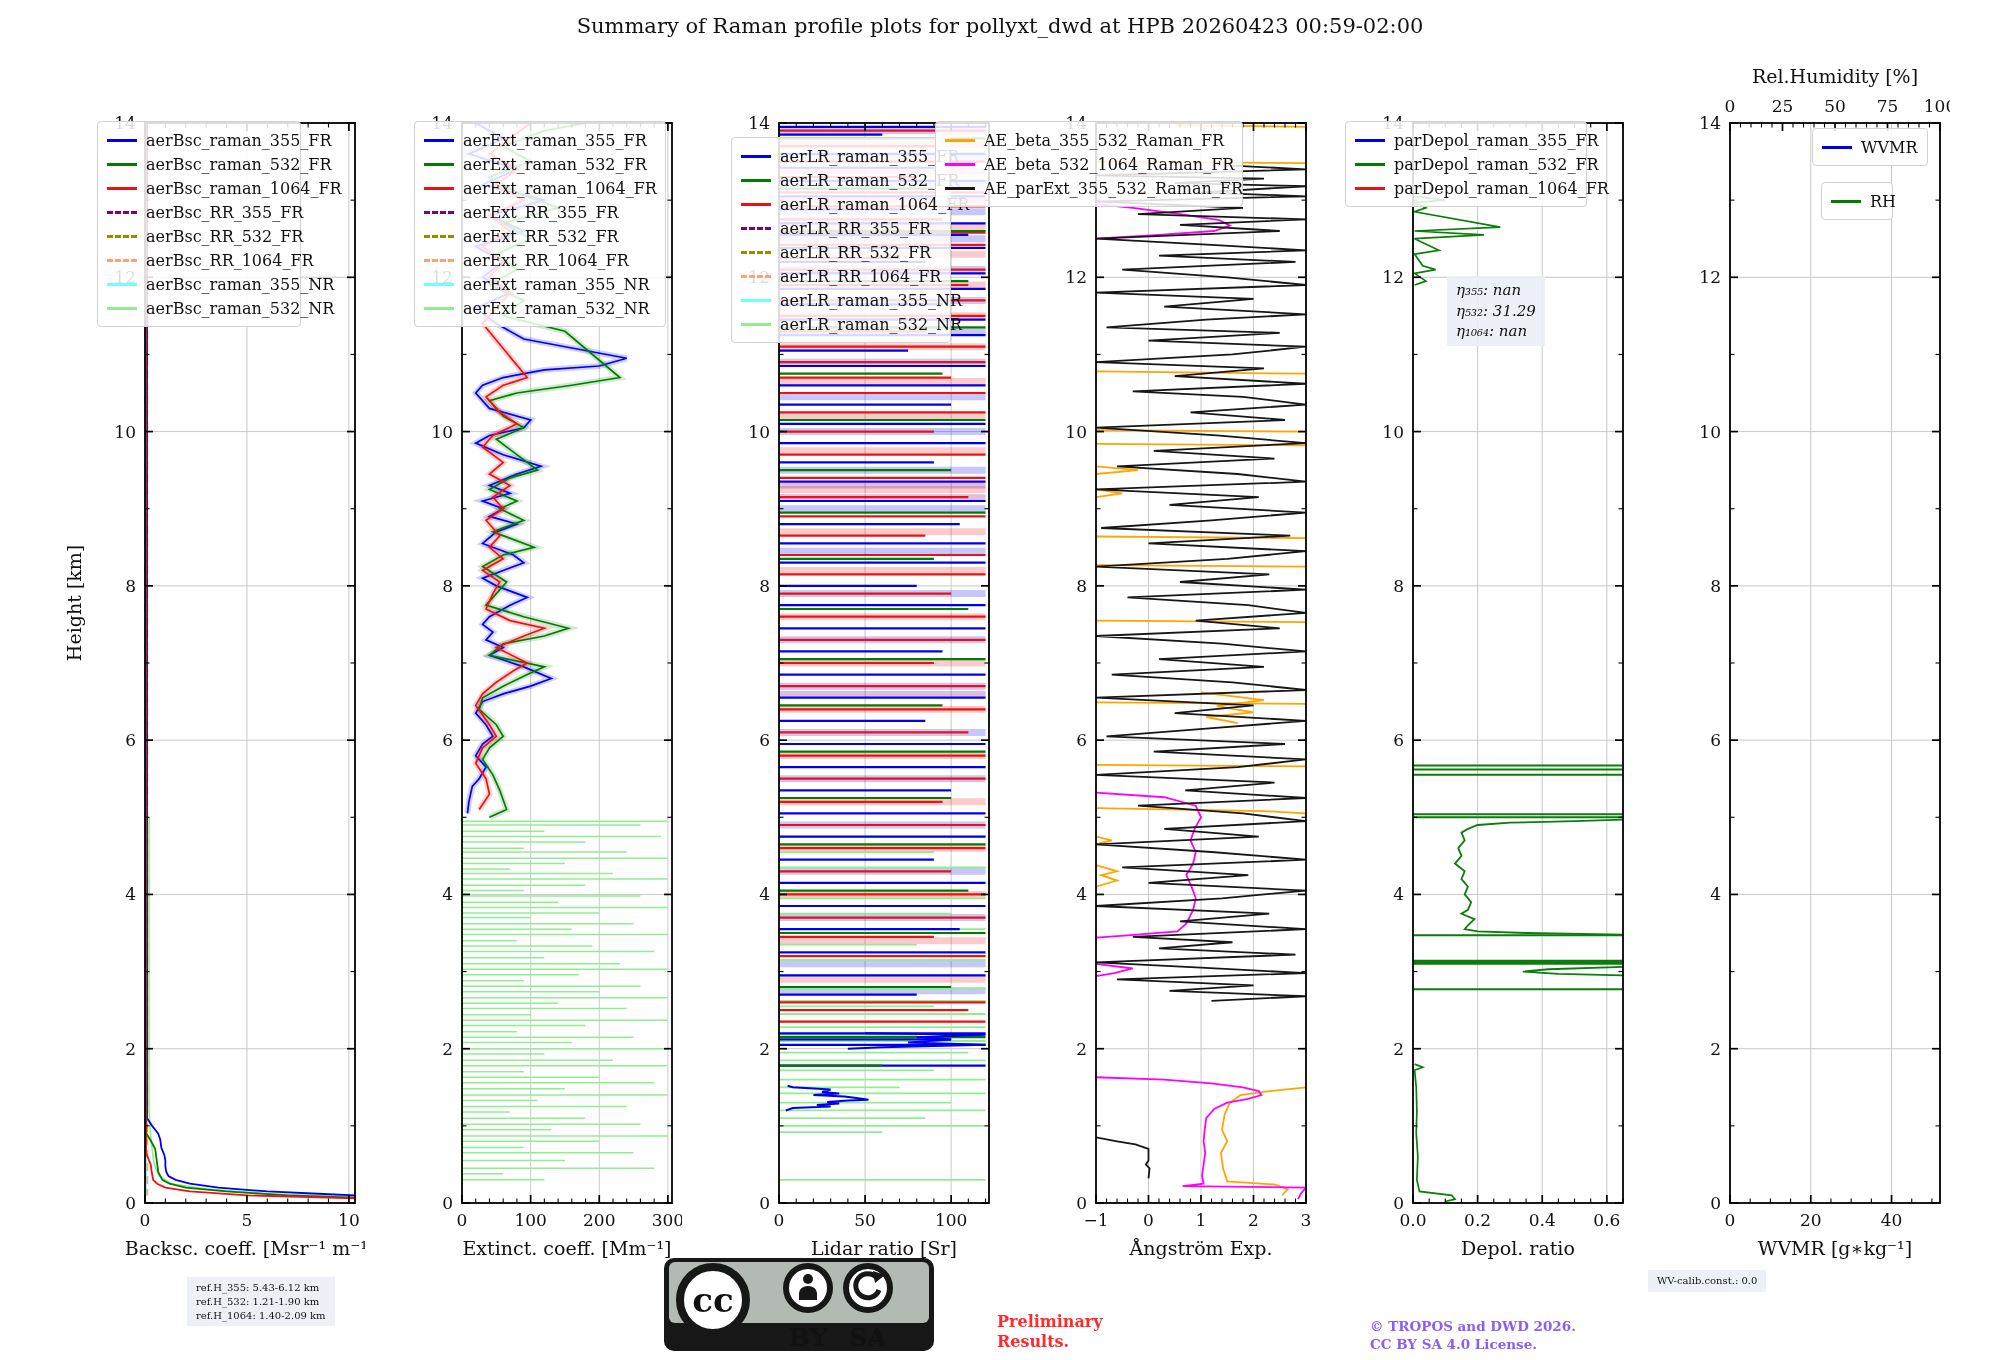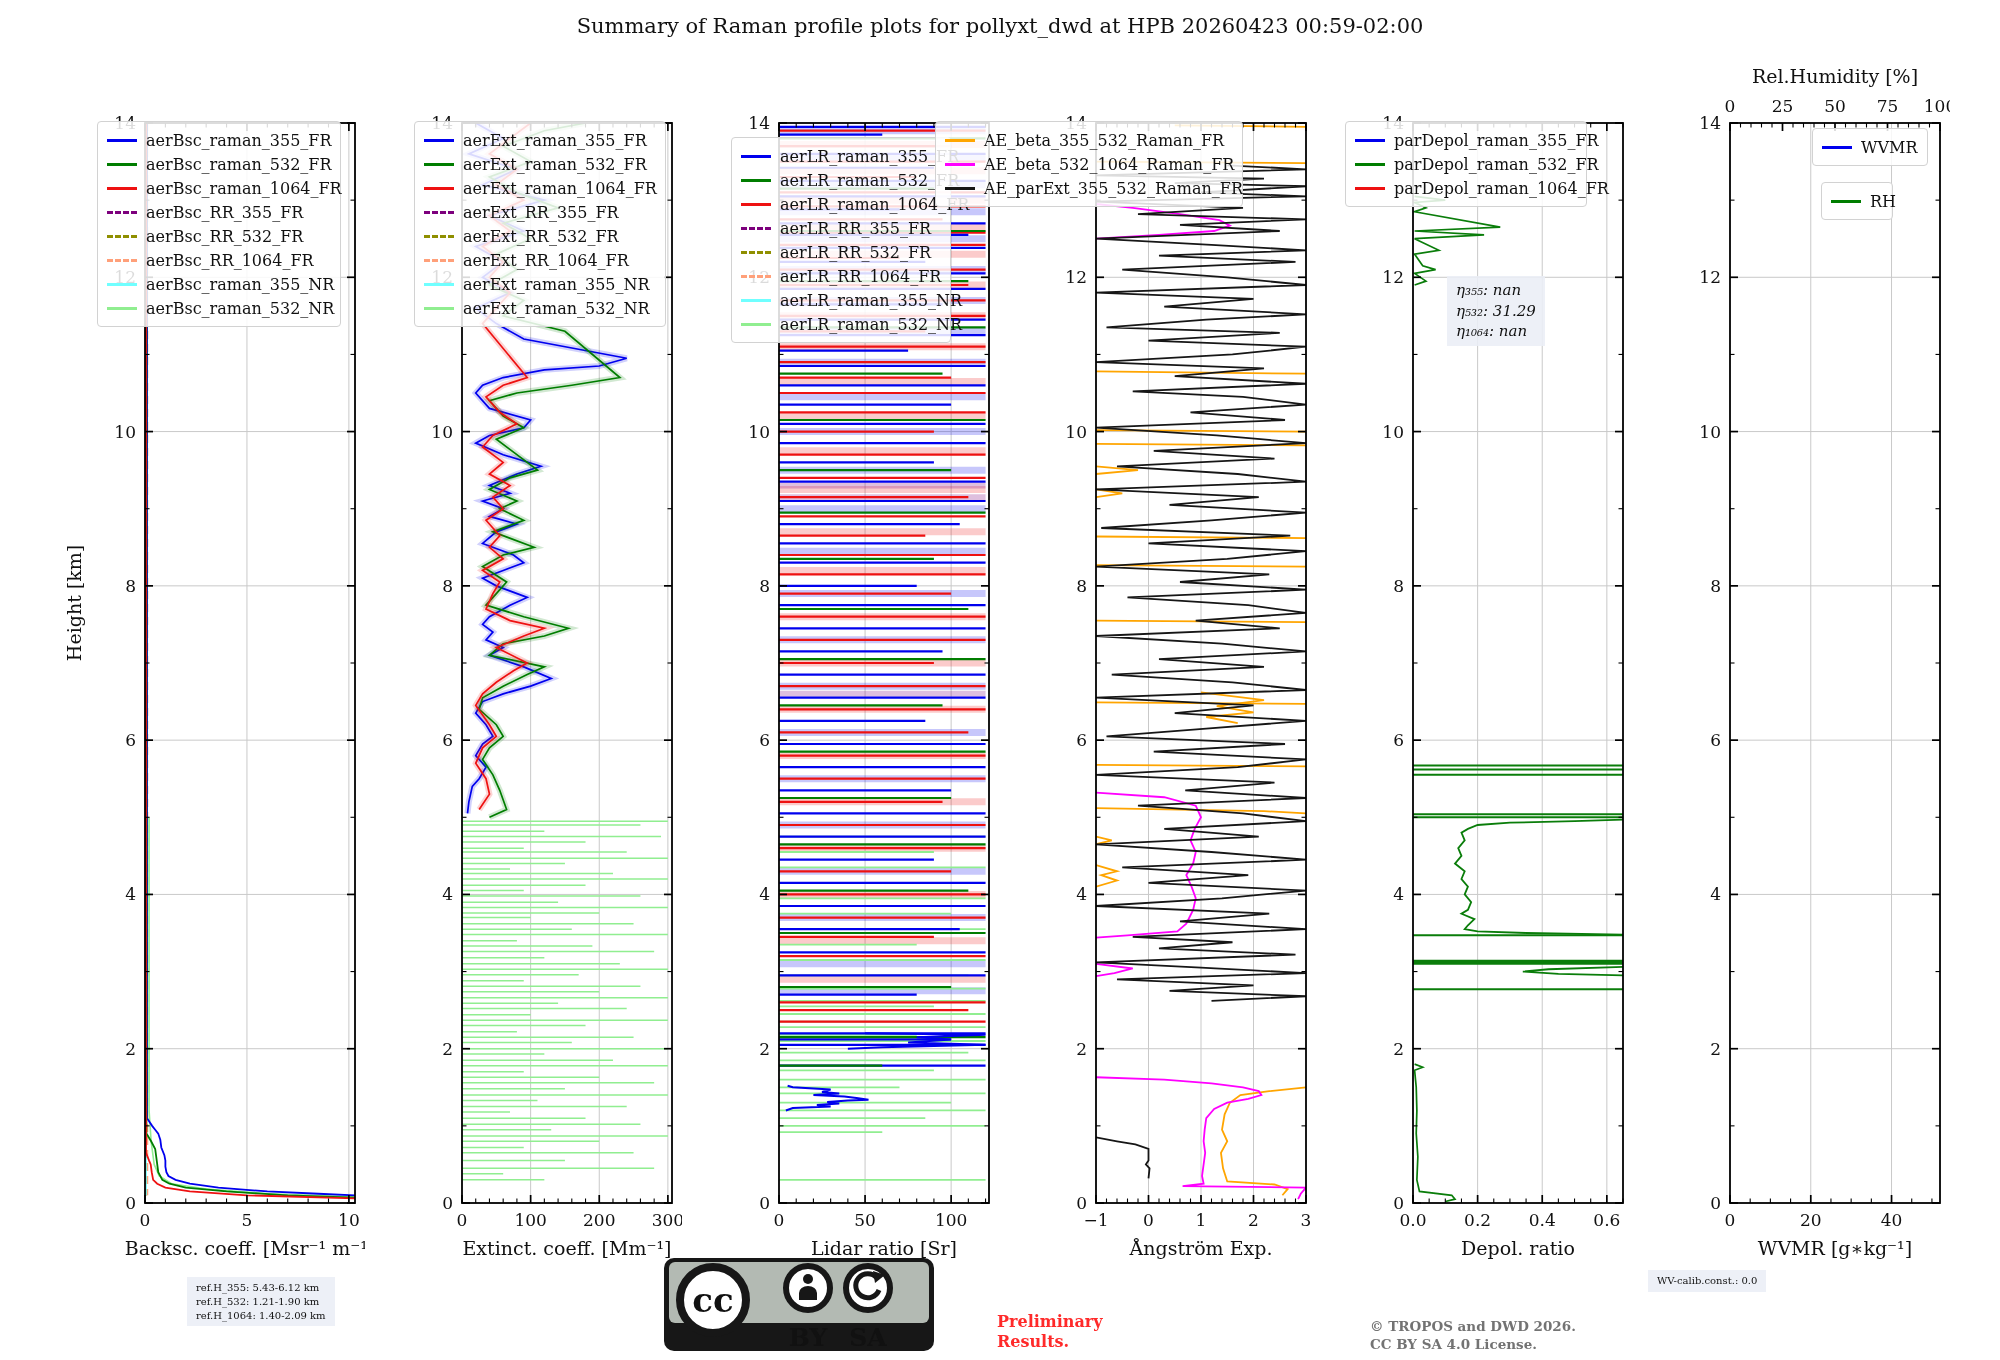--- a/index.html
+++ b/index.html
@@ -10,21 +10,21 @@
   .legend{position:absolute;background:rgba(255,255,255,.85);border:1px solid #d2d2d2;border-radius:4px;
           padding:6px 9px;box-sizing:border-box;color:#111;z-index:5}
   .legend .lrow{display:flex;align-items:center;height:24px;white-space:nowrap}
   .legend .swatch{width:30px;flex:0 0 30px;margin-right:9px;height:0;border-top:3px solid #000}
   .legend .swatch.dashed{border-top-style:dashed}
   .legend .lab{font-size:16px}
   .abox{position:absolute;background:rgba(234,238,246,.88);padding:4px 9px;font-size:10px;line-height:1.38;color:#111;z-index:6}
   .abox div{white-space:nowrap}
   #eta-box{font-size:15px;font-style:italic}
   #prelim{position:absolute;color:#ff2a2a;font-weight:bold;font-size:16px;line-height:1.25;background:none;z-index:6}
-  #copyright{position:absolute;font-weight:bold;font-size:13.5px;line-height:1.3;color:#737373;z-index:6}
+  #copyright{position:absolute;font-weight:bold;font-size:13.5px;line-height:1.3;color:#8b5cf6;z-index:6}
   #badge{position:absolute;z-index:6}
 </style>
 </head>
 <body>
 
 <div id="fig">
   <div class="title">Summary of Raman profile plots for pollyxt_dwd at HPB 20260423 00:59-02:00</div>
 
   <div class="panel" id="panel-0" style="left: 65px;"><svg width="300" height="1230">
         <g>
@@ -942,21 +942,21 @@
     <text x="50" y="55" text-anchor="middle" font-size="34" font-weight="bold">cc</text>
     <circle cx="145" cy="31" r="22" fill="#fff" stroke="#171717" stroke-width="6"></circle>
     <circle cx="145" cy="22" r="5" fill="#171717"></circle>
     <path d="M 136 43 v -7 a 9 7 0 0 1 18 0 v 7 z" fill="#171717"></path>
     <circle cx="205" cy="31" r="22" fill="#fff" stroke="#171717" stroke-width="6"></circle>
     <path d="M 214 21 A 12 12 0 1 0 216 33" fill="none" stroke="#171717" stroke-width="5"></path>
     <path d="M 210 14 L 222 18 L 212 26 Z" fill="#171717"></path>
     <text x="145" y="89" text-anchor="middle" font-size="25" font-weight="bold" fill="#fff">BY</text>
     <text x="205" y="89" text-anchor="middle" font-size="25" font-weight="bold" fill="#fff">SA</text>
   </svg>
-<div class="legend" style="left: 97px; top: 121px; width: 244px;">
+<div class="legend" style="left: 97px; top: 121px; width: 204px;">
       <div class="lrow">
         <span class="swatch" style="border-top-color: rgb(0, 0, 238);"></span>
         <span class="lab">aerBsc_raman_355_FR</span>
       </div>
       <div class="lrow">
         <span class="swatch" style="border-top-color: rgb(0, 125, 0);"></span>
         <span class="lab">aerBsc_raman_532_FR</span>
       </div>
       <div class="lrow">
         <span class="swatch" style="border-top-color: rgb(238, 17, 17);"></span>

